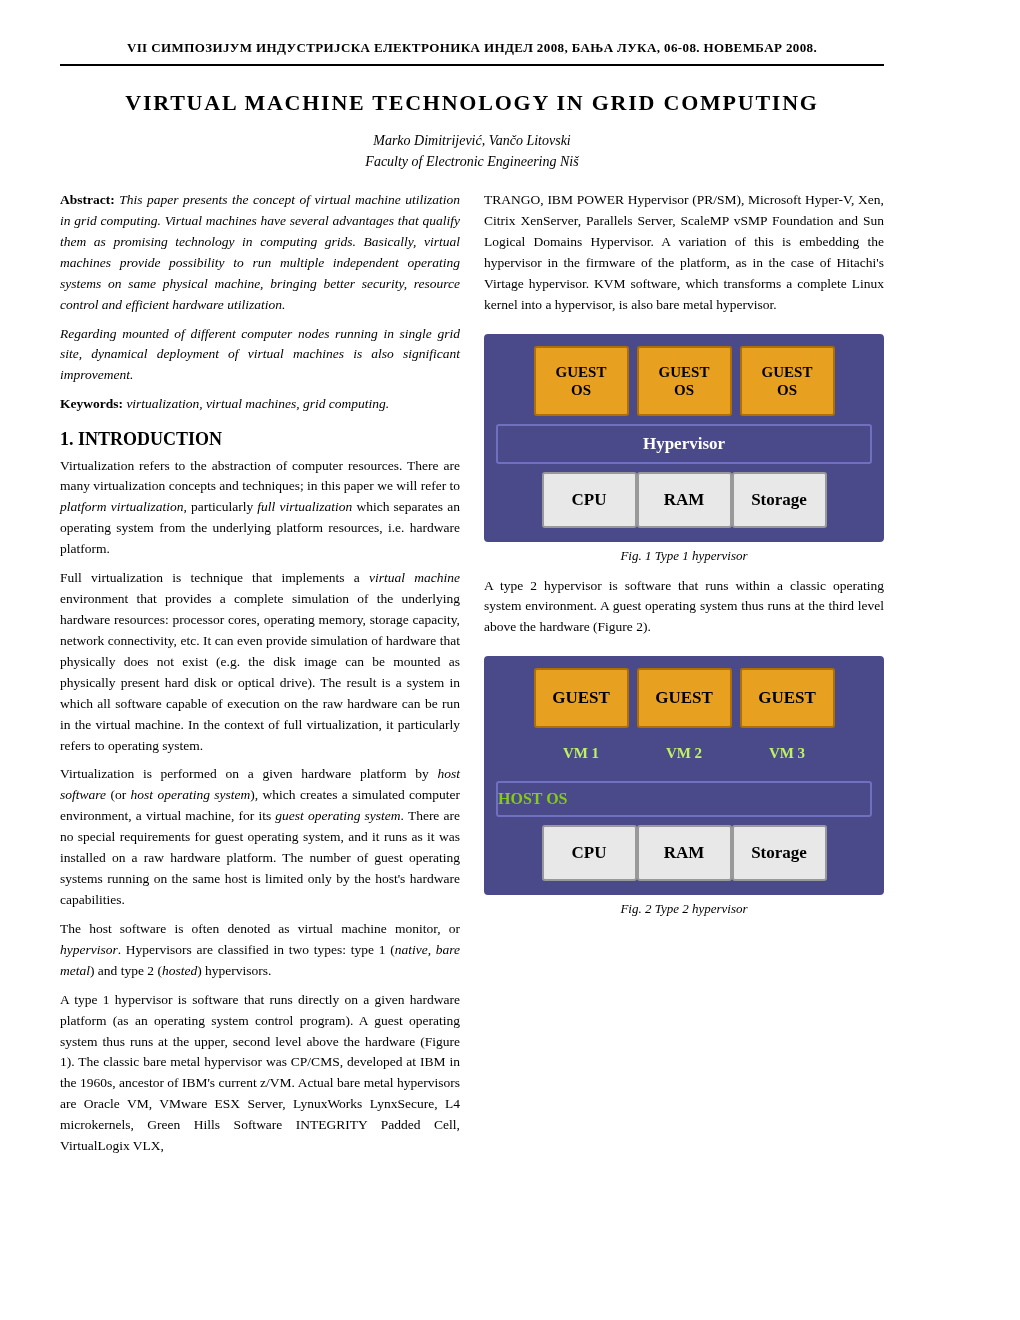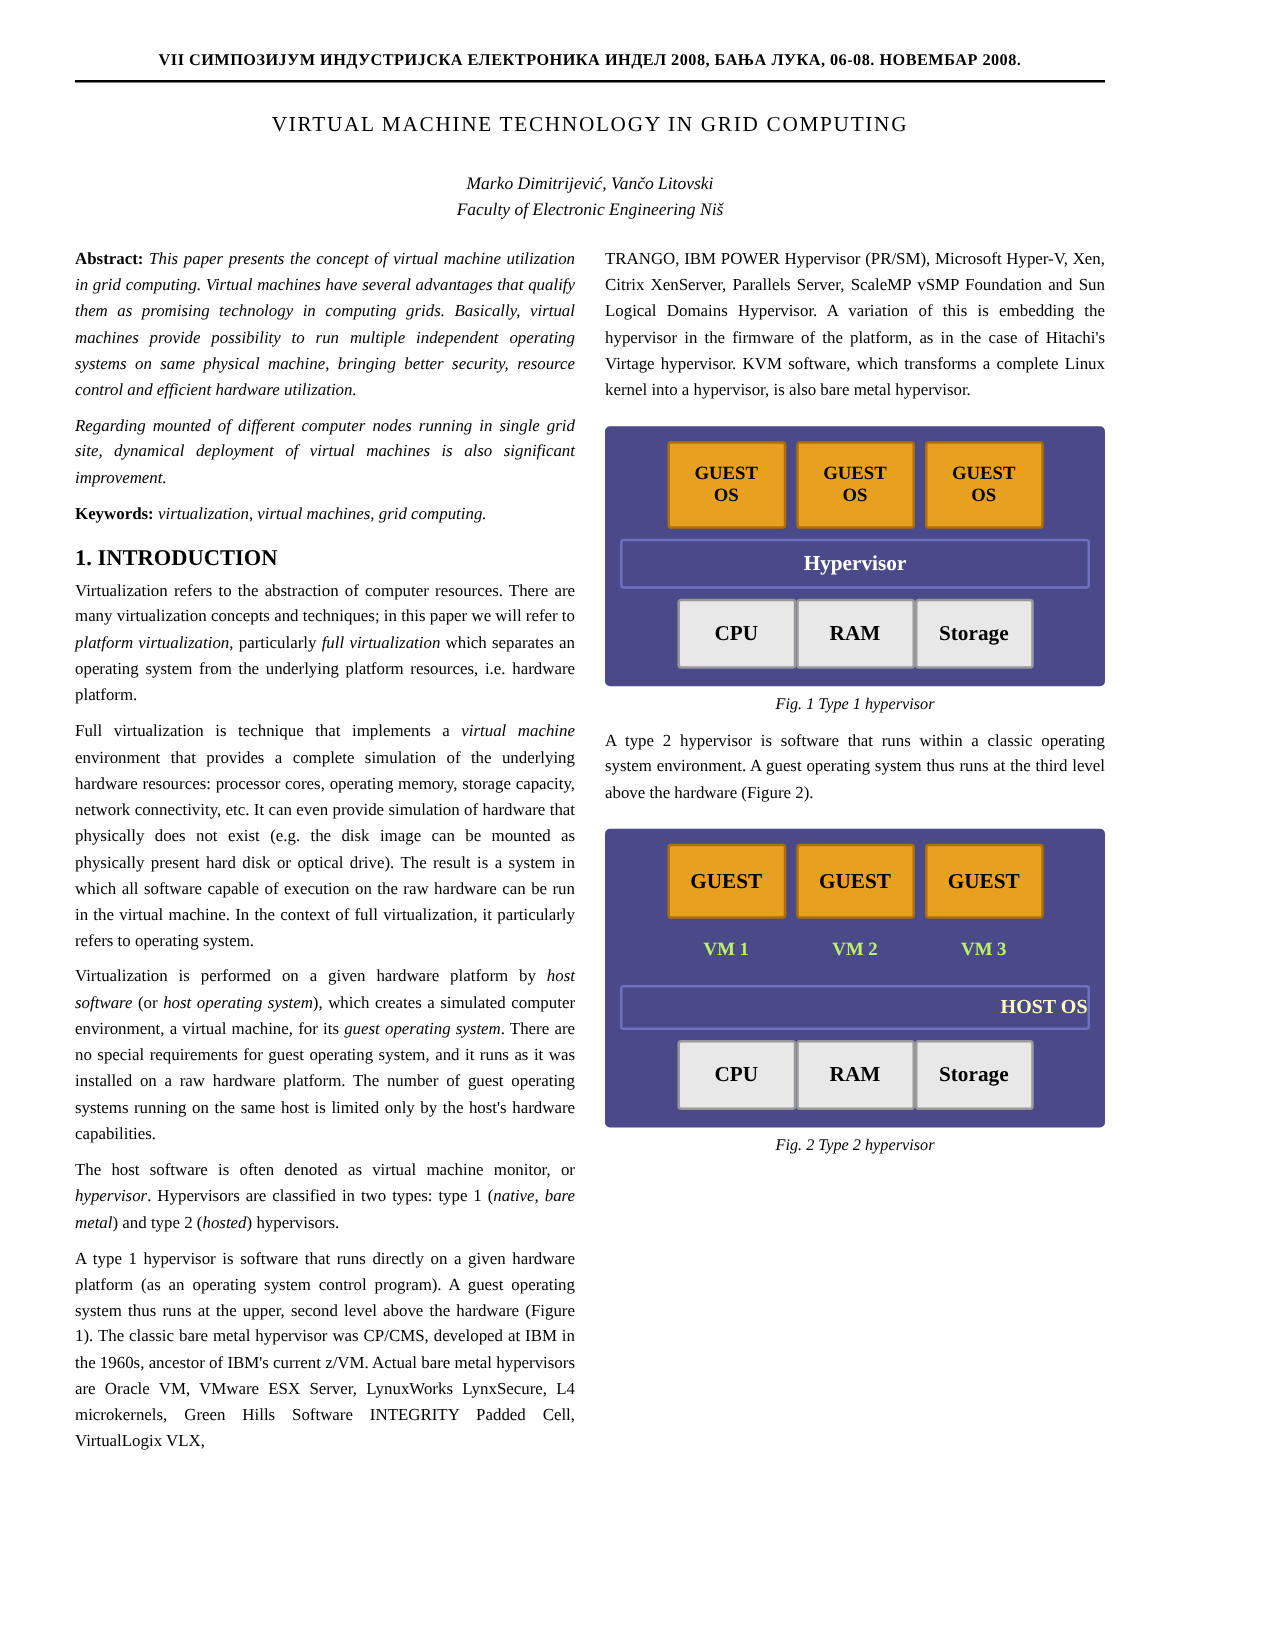--- a/index.html
+++ b/index.html
@@ -23,24 +23,24 @@
       text-align: center;
       font-weight: bold;
       font-size: 13px;
       letter-spacing: 0.03em;
       padding-bottom: 8px;
       border-bottom: 2px solid #000;
       margin-bottom: 24px;
     }
     .title {
       text-align: center;
-      font-weight: normal;
-      font-size: 17px;
+      font-weight: bold;
+      font-size: 22px;
       letter-spacing: 0.08em;
-      margin-bottom: 27px;
+      margin-bottom: 14px;
     }
     .authors {
       text-align: center;
       font-style: italic;
       font-size: 14px;
       margin-bottom: 6px;
       line-height: 1.5;
     }
     .two-col {
       display: flex;
@@ -171,24 +171,24 @@
       font-size: 15px;
       border-radius: 3px;
       width: 95px;
       height: 44px;
       display: flex;
       align-items: center;
       justify-content: center;
     }
     .hostos-bar {
       background: #4a4a8a;
-      color: #fef9c3;
+      color: #84cc16;
       font-size: 16px;
       font-weight: bold;
-      text-align: right;
+      text-align: left;
       padding: 7px 0;
       border-radius: 3px;
       margin: 6px 0 8px 0;
       border: 2px solid #7070c0;
     }
     .vm-col {
       display: flex;
       flex-direction: column;
       align-items: center;
       gap: 3px;

